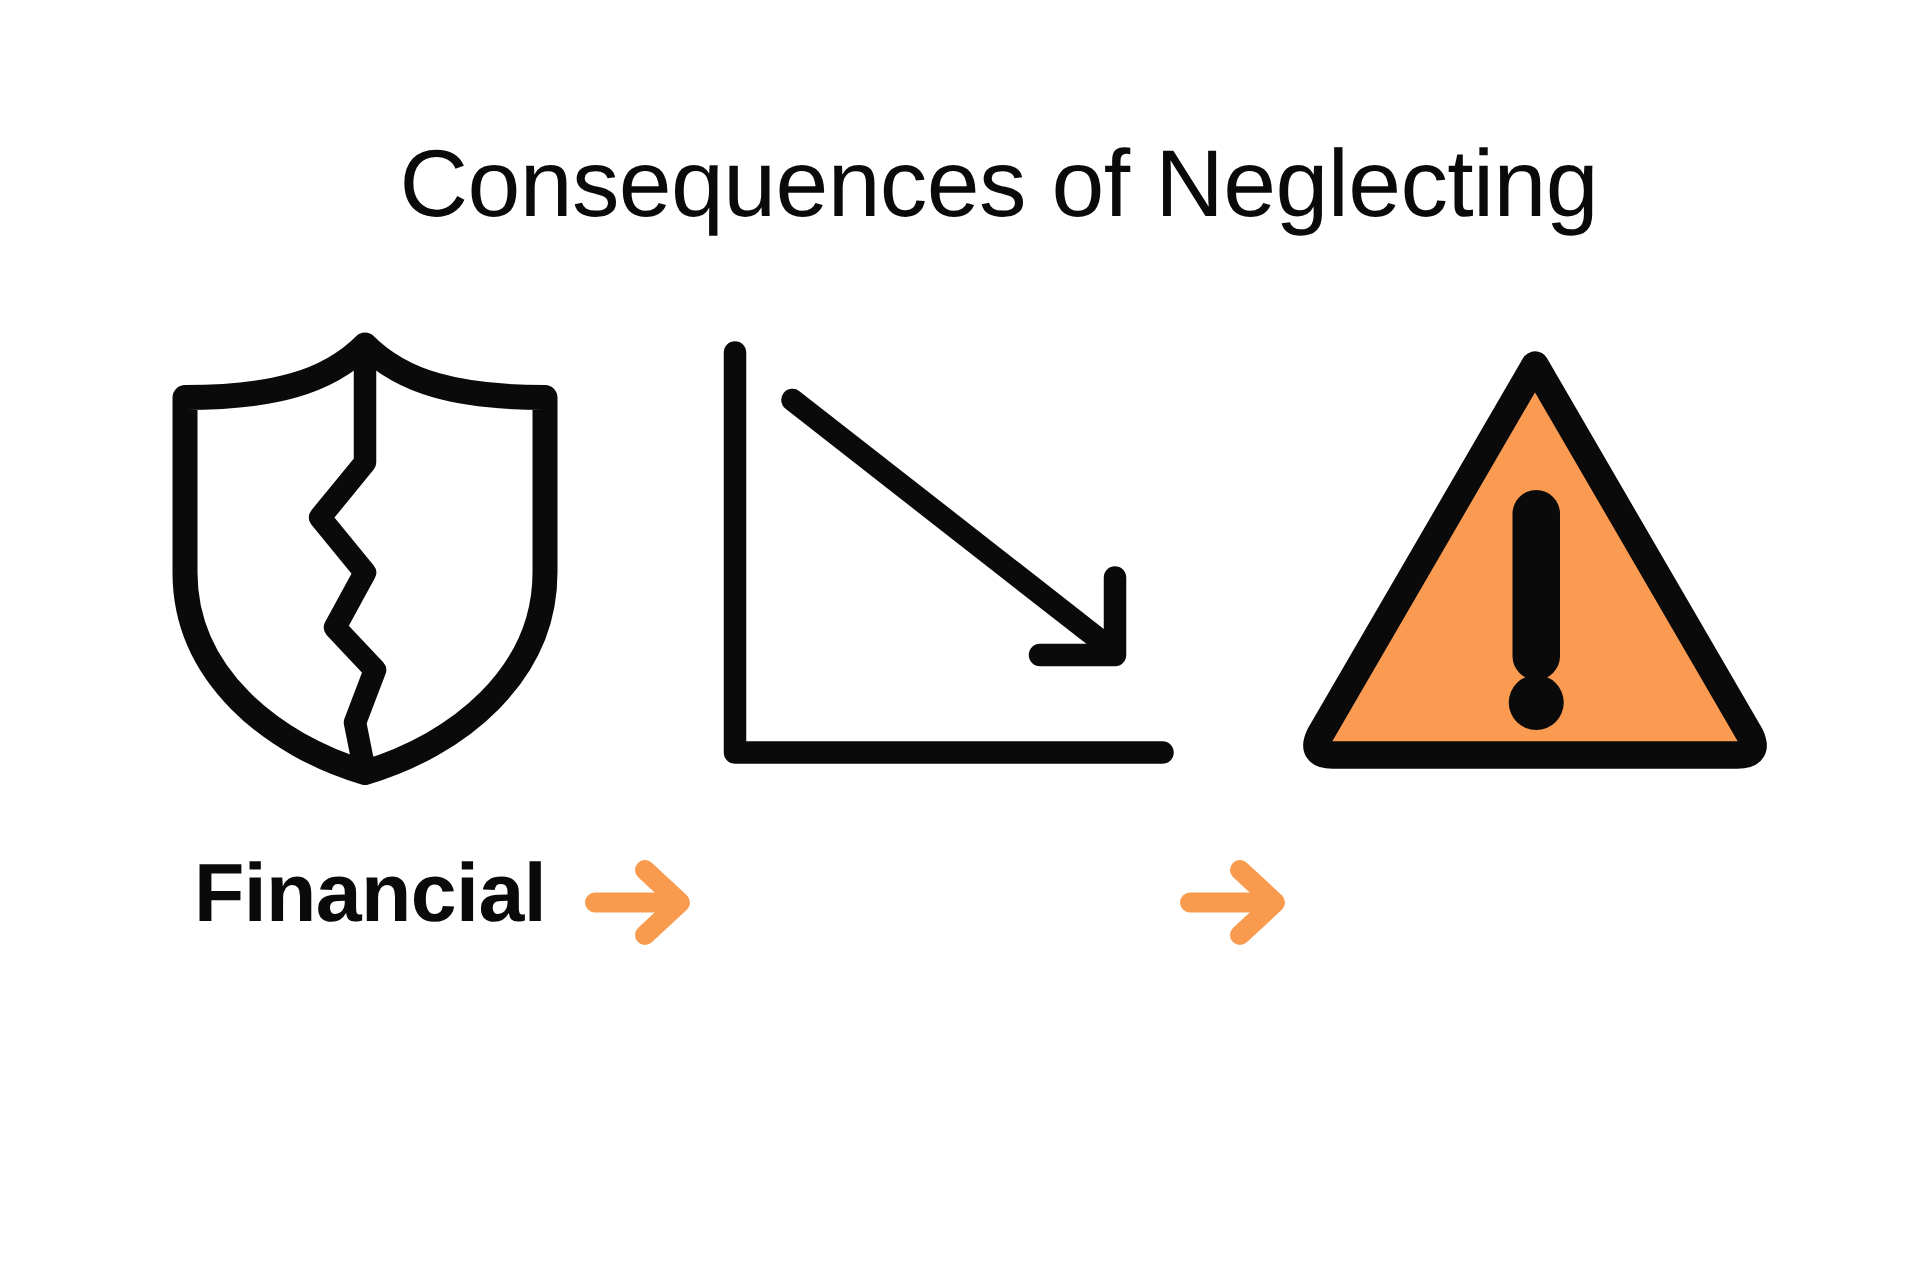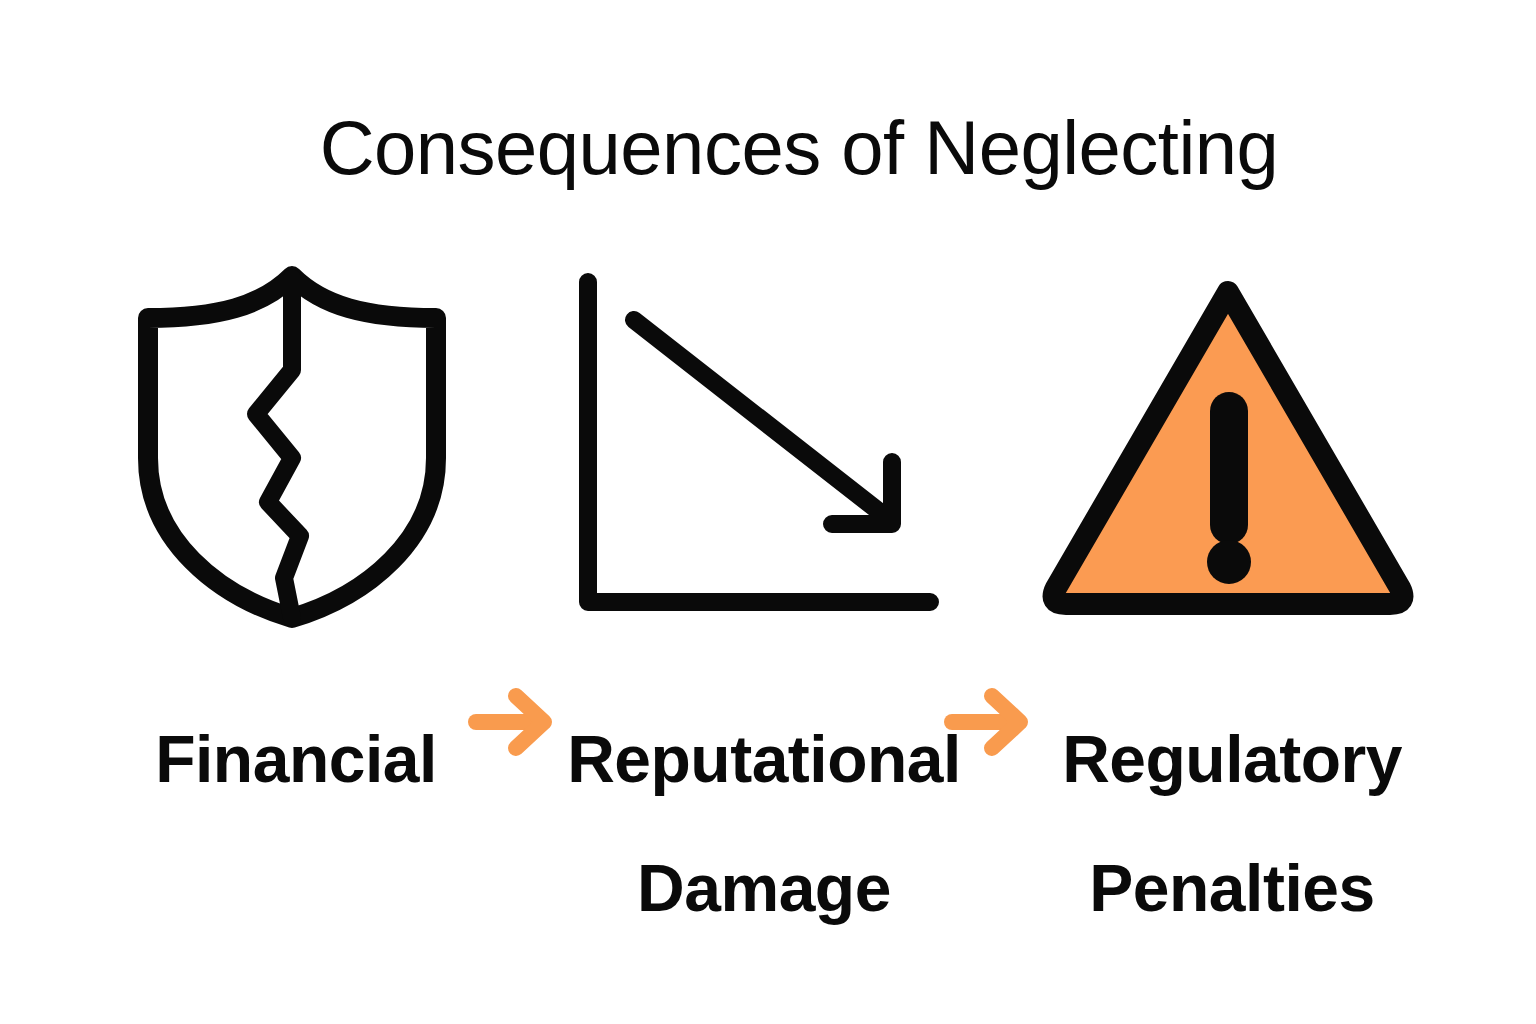--- a/index.html
+++ b/index.html
@@ -77,21 +77,21 @@
     font-size: 66px;
     line-height: 84px;
     font-weight: 700;
     letter-spacing: -0.5px;
     color: #0a0a0a;
   }
   #label-financial   { left: 96px;  width: 400px; }
   #label-reputational{ left: 514px; width: 500px; }
   #label-regulatory  { left: 1022px; width: 420px; }
 
-  .label-line { display: block; margin-top: 45px; }
+  .label-line { display: block; }
 
   svg { display: block; overflow: visible; }
 </style>
 </head>
 <body>
 
 <div id="infographic">
 
   <div id="title">Consequences of Neglecting</div>
 
@@ -157,25 +157,17 @@
     </div>
 
   </div>
 
   <div id="labels-row">
 
     <div id="label-financial" class="stage-label">
       <span class="label-line">Financial</span>
     </div>
 
-    <div id="label-reputational" class="stage-label">
-      <span class="label-line">Reputational</span>
-      <span class="label-line">Damage</span>
-    </div>
 
-    <div id="label-regulatory" class="stage-label">
-      <span class="label-line">Regulatory</span>
-      <span class="label-line">Penalties</span>
-    </div>
 
   </div>
 
 </div>
 
 </body></html>

